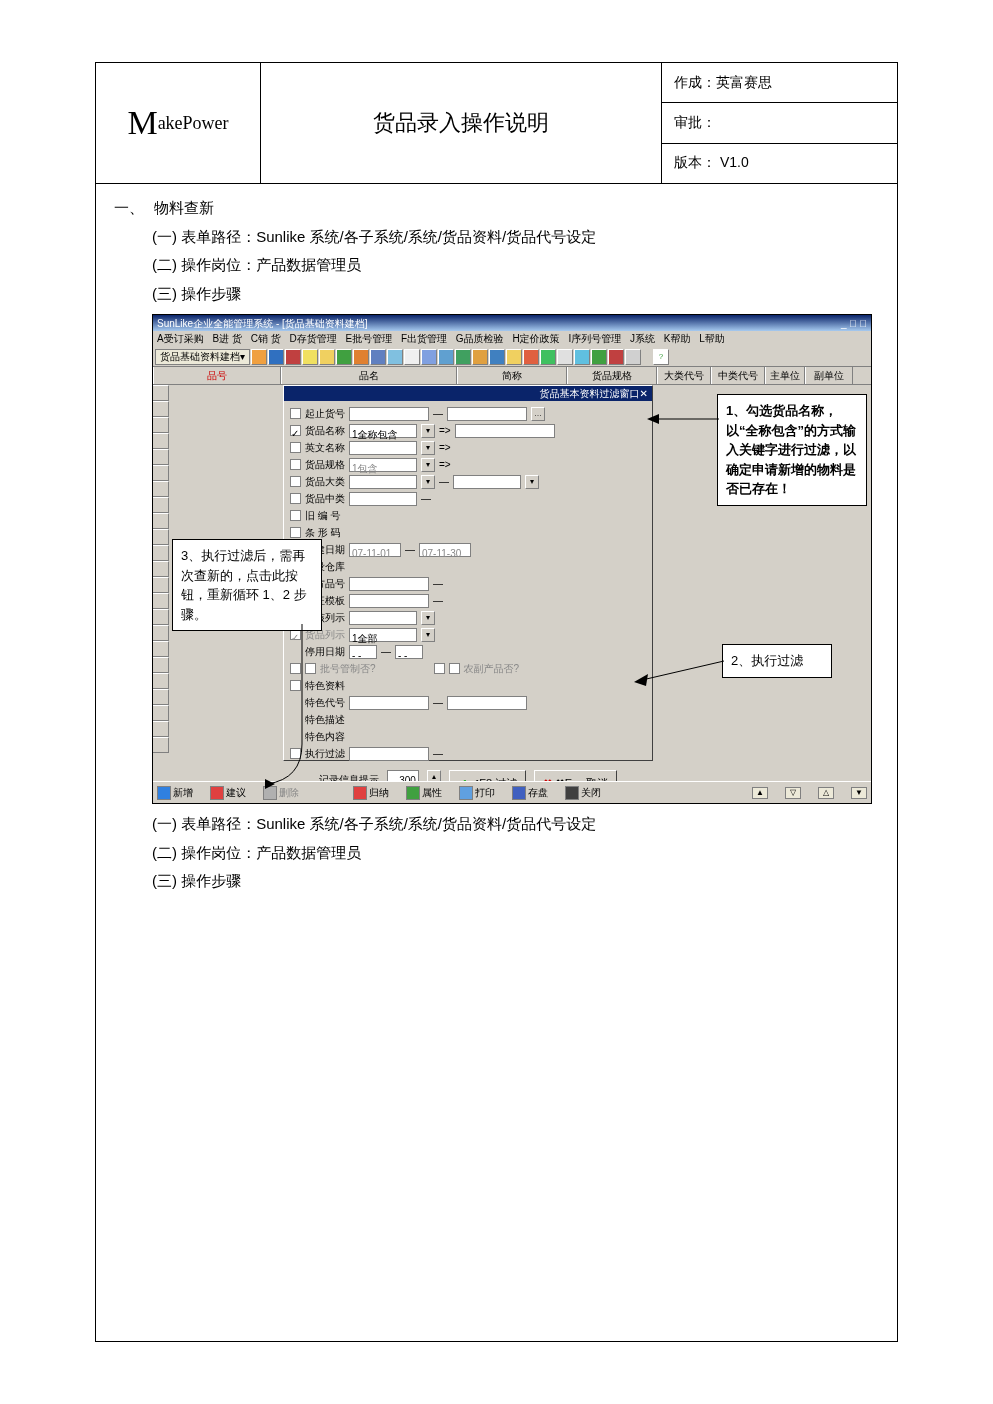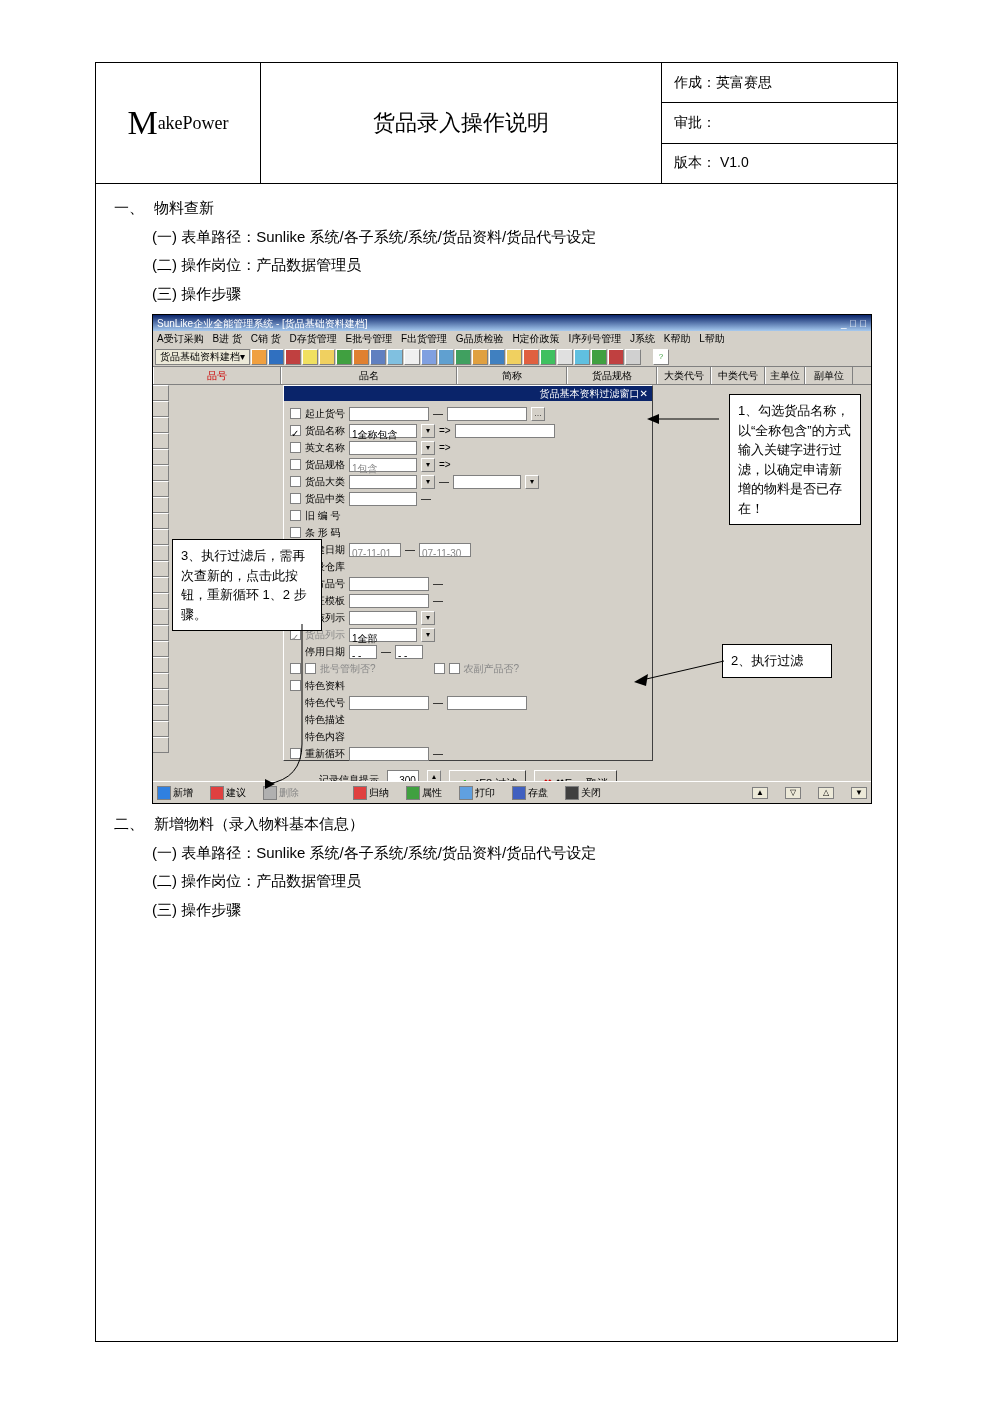--- a/index.html
+++ b/index.html
@@ -42,21 +42,21 @@
   .gray { color: #888; }
   .inp { background: #fff; border: 1px solid #808080; height: 14px; font-size: 10px; padding: 0 2px; }
   .sel { background: #d4d0c8; border: 1px solid #808080; border-top-color: #fff; border-left-color: #fff; width: 14px; height: 14px; font-size: 8px; text-align: center; line-height: 12px; }
   .fd-bottom { display: flex; justify-content: center; gap: 8px; margin-top: 8px; }
   .fd-btn { background: #d4d0c8; border: 1px solid #fff; border-right-color: #404040; border-bottom-color: #404040; font-size: 11px; padding: 2px 8px; display: inline-flex; align-items: center; gap: 3px; }
   .bottombar { position: absolute; left: 0; right: 0; bottom: 0; height: 22px; background: #d4d0c8; display: flex; align-items: center; padding: 0 4px; gap: 17px; border-top: 1px solid #fff; font-size: 10px; }
   .bb-btn { display: inline-flex; align-items: center; gap: 2px; }
   .bb-icon { width: 14px; height: 14px; border: 1px solid #808080; display: inline-block; }
   .callout { position: absolute; background: #fff; border: 1px solid #000; padding: 6px 8px; font-size: 13px; line-height: 1.5; }
   .callout-left { left: 20px; top: 225px; width: 150px; }
-  .callout-right1 { right: 11px; top: 80px; width: 132px; }
+  .callout-right1 { right: 5px; top: 80px; width: 150px; font-weight: bold; }
   .callout-right2 { right: 40px; top: 330px; width: 110px; }
   svg.arr { position: absolute; overflow: visible; }
   .navbtn { width: 16px; height: 12px; background: #ece9d8; border: 1px solid #808080; display: inline-block; text-align: center; font-size: 8px; line-height: 10px; }
 </style>
 </head>
 <body>
 
 <div class="page">
   <div class="doc-border">
 
@@ -238,21 +238,21 @@
                     <span class="chk"></span>
                     <span>特色资料</span>
                   </div>
                 <div class="fd-row" style="padding-left:15px"><span>特色代号</span><span class="inp" style="width:80px"></span>—<span class="inp" style="width:80px"></span></div>
                 <div class="fd-row" style="padding-left:15px">
                     <span>特色描述</span>
                   </div>
                 <div class="fd-row" style="padding-left:15px">
                     <span>特色内容</span>
                   </div>
-                <div class="fd-row"><span class="chk"></span><span>重新循环</span><span class="inp" style="width:80px"></span>—</div>
+                <div class="fd-row"><span class="chk"></span><span>执行过滤</span><span class="inp" style="width:80px"></span>—</div>
                 <div class="fd-bottom">
                   <span>记录信息提示</span>
                   <span class="inp" style="width:32px;text-align:right">300</span>
                   <span class="sel" style="height:14px">▴</span>
                   <span class="fd-btn">
                       <span style="color:#0a0">✔</span>
                       <span>✔F8 过滤</span>
                     </span>
                   <span class="fd-btn">
                       <span style="color:#c00">✖</span>
@@ -317,19 +317,18 @@
           <polygon points="0,10 12,5 12,15" fill="#000"></polygon>
         </svg>
 
         <div class="callout callout-right2">2、执行过滤</div>
         <svg class="arr" style="left:480px;top:342px" width="100" height="30">
           <line x1="92" y1="5" x2="10" y2="24" stroke="#000" stroke-width="1"></line>
           <polygon points="2,26 16,18 14,30" fill="#000"></polygon>
         </svg>
       </div>
 
-      <div><span class="sec-num">二、</span><span>新增物料（录入物料基本信息）</span></div>
       <div class="sub">(一) 表单路径：Sunlike 系统/各子系统/系统/货品资料/货品代号设定</div>
       <div class="sub">(二) 操作岗位：产品数据管理员</div>
       <div class="sub">(三) 操作步骤</div>
     </div>
   </div>
 </div>
 
 </body></html>

